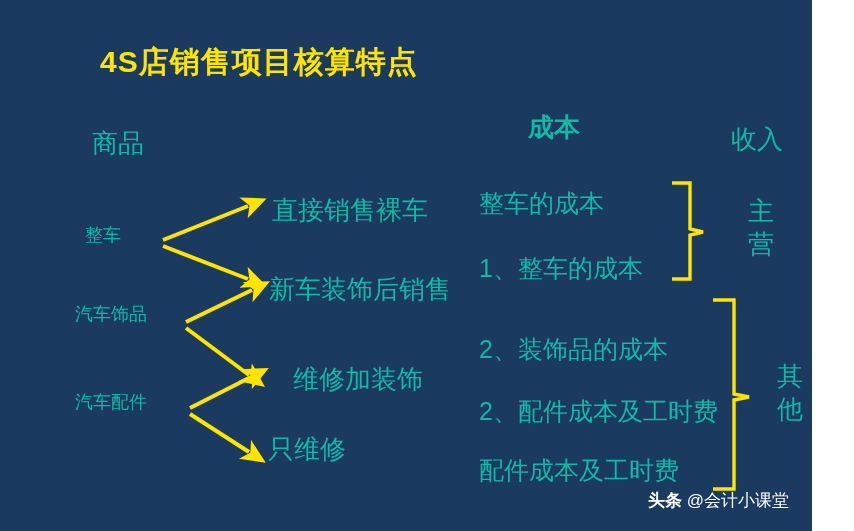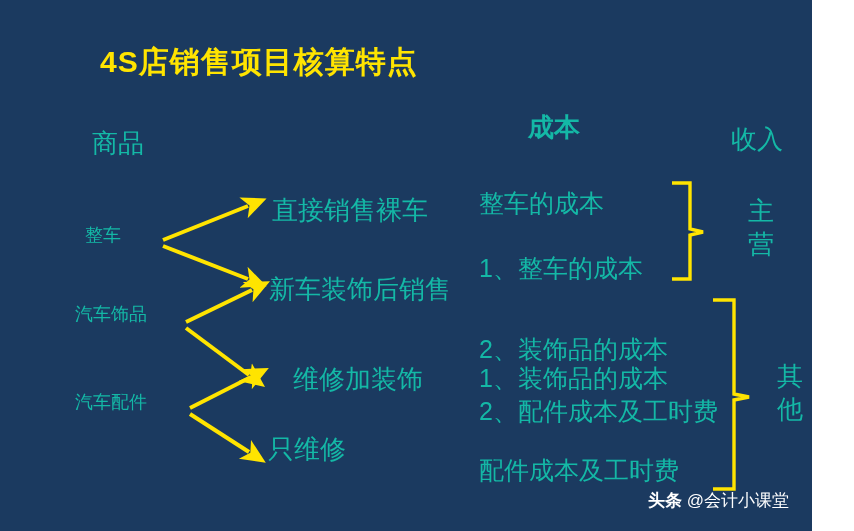--- a/index.html
+++ b/index.html
@@ -88,21 +88,20 @@
   <div class="txt leaf" style="left:272px; top:197px;">直接销售裸车</div>
   <div class="txt leaf" style="left:269px; top:276px;">新车装饰后销售</div>
   <div class="txt leaf" style="left:273px; top:366px;margin-left:20px;">维修加装饰</div>
   <div class="txt leaf" style="left:268px; top:436px;">只维修</div>
 
   <div class="txt cost" style="left:479px; top:190px;">整车的成本</div>
 
   <div class="txt cost" style="left:479px; top:255px;">1、整车的成本</div>
   <div class="txt cost" style="left:479px; top:288px;margin-top:48px;">2、装饰品的成本</div>
 
-  <div class="txt cost" style="left:479px; top:365px;">1、装饰品的成本</div>
   <div class="txt cost" style="left:479px; top:398px;">2、配件成本及工时费</div>
 
   <div class="txt cost" style="left:479px; top:457px;">配件成本及工时费</div>
 
   <div class="txt rev" style="left:741px; top:195px; width:40px;"><span>主</span><br><span>营</span></div>
 
   <div class="txt rev" style="left:770px; top:360px; width:40px;"><span>其</span><br><span>他</span></div>
 
   <svg id="svg-layer" viewBox="0 0 854 531">
     <defs>

